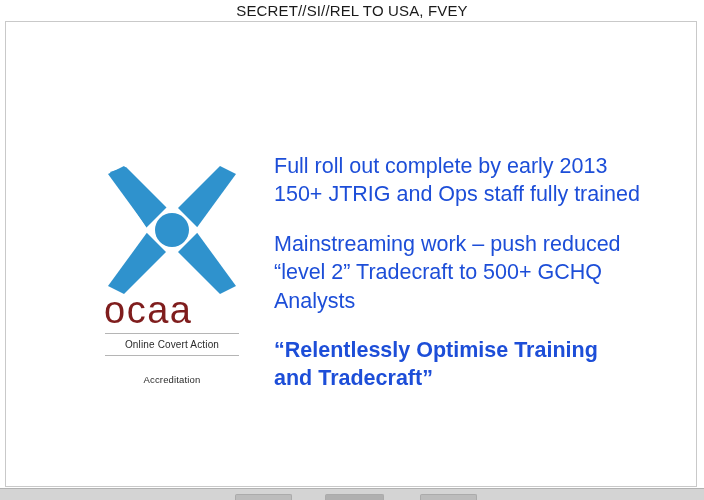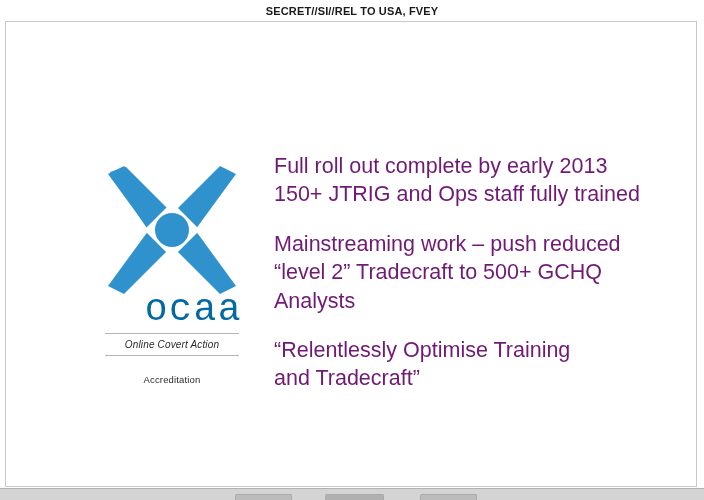--- a/index.html
+++ b/index.html
@@ -23,22 +23,22 @@
     top: 0;
     width: 704px;
     height: 21px;
     background: #ffffff;
     display: flex;
     align-items: center;
     justify-content: center;
   }
   .classification-banner .banner-text {
     font-family: "Liberation Sans", sans-serif;
-    font-size: 11px;
-    font-weight: 700;
+    font-size: 15px;
+    font-weight: 400;
     letter-spacing: 0.15px;
     color: #1a1a1a;
     white-space: nowrap;
   }
 
   
   .slide-frame {
     position: absolute;
     left: 5px;
     top: 21px;
@@ -57,75 +57,75 @@
     top: 140px;
     width: 140px;
   }
   .logo-mark {
     width: 136px;
     height: 136px;
     display: block;
     margin: 0 auto;
   }
   .logo-wordmark {
-    text-align: right;
-    font-family: Liberation Mono, monospace;
+    text-align: left;
+    font-family: Liberation Sans, sans-serif;
     font-size: 38px;
     font-weight: 400;
     letter-spacing: 1.5px;
-    color: #0369a1;
+    color: #7f1d1d;
     line-height: 0.96;
     margin-top: -6px;
     margin-left: 2px;
   }
   .logo-rule {
     height: 1px;
     background: #b5b5b5;
     width: 134px;
     margin: 5px auto 0 auto;
   }
   .logo-tagline {
     text-align: center;
     font-family: "Liberation Sans", sans-serif;
     font-size: 10px;
     font-weight: 400;
     letter-spacing: 0.15px;
     color: #2a2a2a;
     margin-top: 5px;
     margin-bottom: 4px;
-    font-style: italic;
   }
   .logo-subtagline {
     text-align: center;
     font-family: "Liberation Sans", sans-serif;
     font-size: 9.5px;
     font-weight: 400;
     letter-spacing: 0.15px;
     color: #2a2a2a;
     margin-top: 18px;
   }
 
   
   .body-copy {
     position: absolute;
     left: 268px;
     top: 130px;
     width: 412px;
     font-family: "Liberation Sans", sans-serif;
     font-size: 21.5px;
     font-weight: 400;
-    color: #701a75;
+    color: #1d4ed8;
     line-height: 1.32;
   }
   .body-copy .para {
     margin: 0 0 21px 0;
     white-space: pre-line;
   }
   .body-copy .para:last-child {
     margin-bottom: 16px;
+    font-weight: bold;
   }
 
   
   .bottom-chrome {
     position: absolute;
     left: 0;
     top: 488px;
     width: 704px;
     height: 12px;
     background: #d4d4d4;

